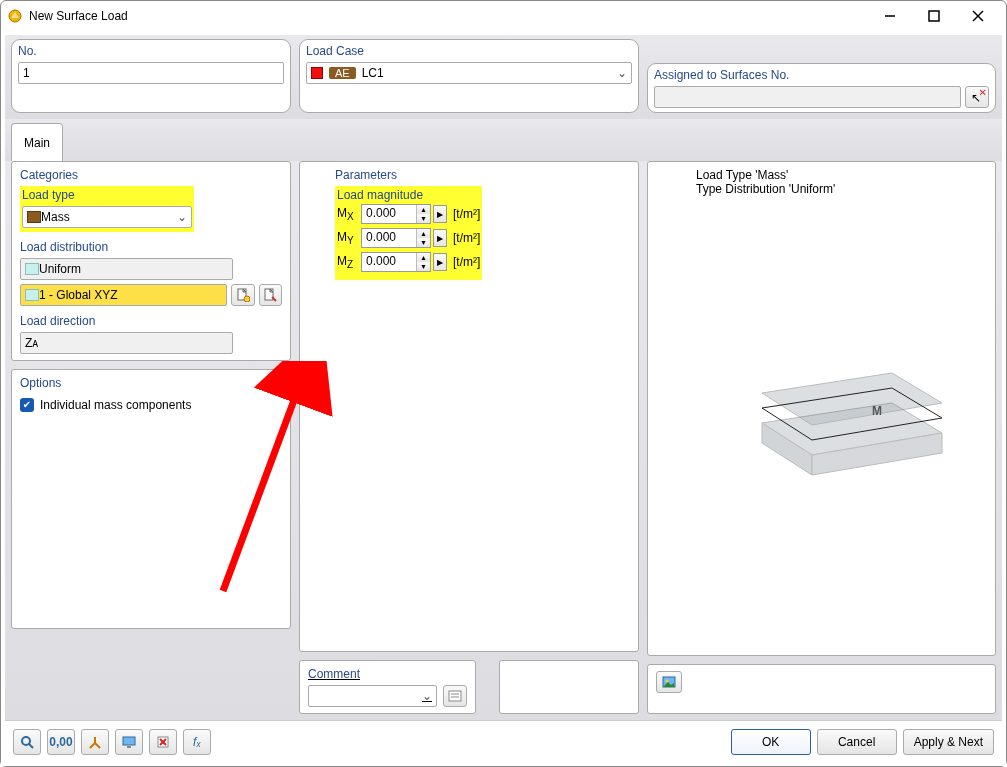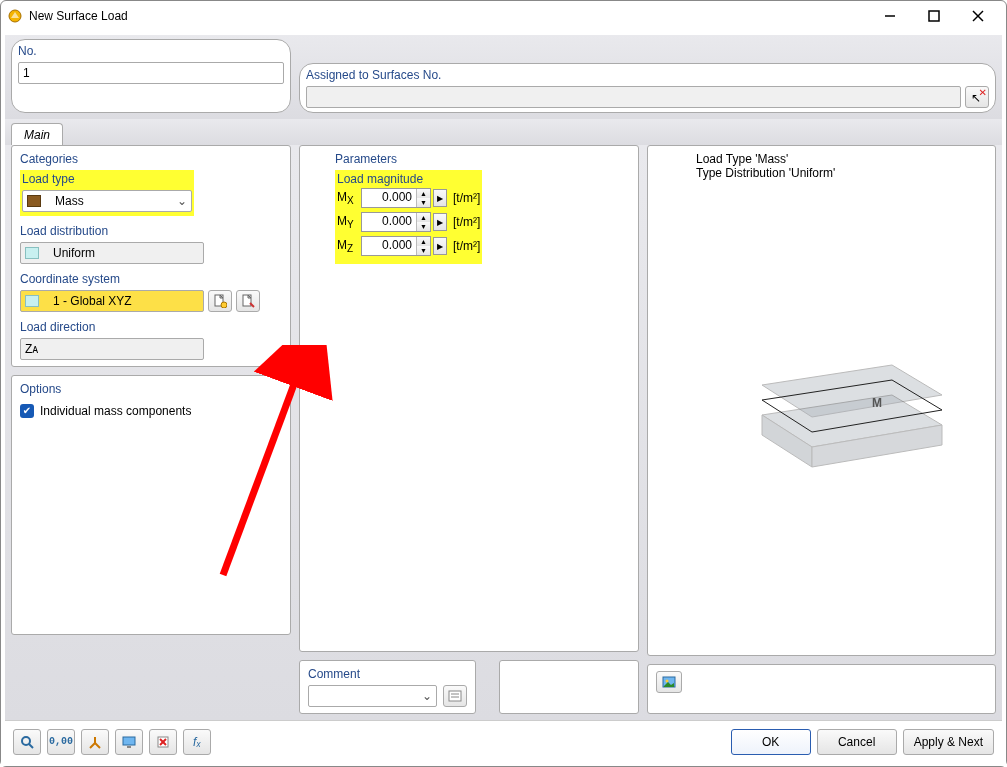--- a/index.html
+++ b/index.html
@@ -5,58 +5,58 @@
   * { box-sizing: border-box; font-family: "Segoe UI", Tahoma, sans-serif; font-size: 12px; }
   body { margin: 0; background: #fff; width: 1007px; height: 767px; overflow: hidden; }
   .window { width: 1007px; height: 767px; border: 1px solid #888; border-radius: 6px; display: flex; flex-direction: column; background:#fff;}
   .titlebar { height: 30px; display: flex; align-items: center; padding: 0 6px; }
   .titlebar .app-icon { width:16px; height:16px; margin-right:6px; display:flex; align-items:center; justify-content:center;}
   .titlebar .title { flex:1; }
   .win-btn { width:44px; height:28px; display:flex; align-items:center; justify-content:center; }
   .win-btn svg { pointer-events:none; }
   .content { flex:1; display:flex; flex-direction:column; padding:4px; background:#fff; }
   .top-row { display:flex; gap:8px; padding:4px 6px 6px 6px; background:linear-gradient(#e9e9ed,#dcdce1);}
-  .box { background:#fff; border:1px solid #aaa; border-radius:14px; padding:4px 6px; display:flex; flex-direction:column; gap:4px;}
+  .box { background:#fff; border:1px solid #aaa; border-radius:9px; padding:4px 6px; display:flex; flex-direction:column; gap:4px;}
   .box .label { color:#264a8a; font-weight:500; }
   .number-box { width:280px; }
   .loadcase-box { flex:0 0 340px; }
   .assigned-box { flex:1;margin-top:24px; }
   .textfield { width:100%; height:22px; border:1px solid #aaa; background:#fff; padding:2px 4px; border-radius:2px; }
   .textfield.gray { background:#f0f0f0; }
   .dropdown { width:100%; height:22px; border:1px solid #aaa; background:#fff; display:flex; align-items:center; padding:0 4px; gap:6px; border-radius:2px;}
   .dropdown .arrow { margin-left:auto; }
   .badge-red { width:12px; height:12px; background:#e11; border:1px solid #900;}
   .badge-brown { background:#8a5a20; color:#fff; border-radius:2px; padding:0 6px; font-size:11px;}
   .tabs-area { background:linear-gradient(#e9e9ed,#dcdce1); padding:4px 6px 0 6px; display:flex;}
-  .tab { background:#fff; border:1px solid #aaa; border-bottom:none; border-radius:4px 4px 0 0; padding:4px 12px; margin-bottom:-1px;font-style:italic;}
+  .tab { background:#fff; border:1px solid #aaa; border-bottom:none; border-radius:4px 4px 0 0; padding:12px 12px; margin-bottom:-1px;}
   .body-area { flex:1; background:linear-gradient(#e9e9ed,#dcdce1); padding:0 6px 6px 6px; display:flex; gap:8px; min-height:0;}
   .left-col { width:280px; display:flex; flex-direction:column; gap:8px; min-height:0;}
   .mid-col { width:340px; display:flex; flex-direction:column; gap:8px; min-height:0;}
   .right-col { flex:1; display:flex; flex-direction:column; gap:8px; min-height:0;}
   .panel { background:#fff; border:1px solid #aaa; border-radius:3px; padding:6px 8px; }
   .panel-title { color:#264a8a; font-weight:500; }
   .hl { background:#ffff32; }
   .sub-label { color:#264a8a; margin-top:8px; }
-  .select-box { height:22px; border:1px solid #aaa; display:flex; align-items:center; padding:0 4px; gap:14px; border-radius:2px; }
-  .select-box.small { width:184px; }
+  .select-box { height:22px; border:1px solid #aaa; display:flex; align-items:center; padding:0 4px; gap:0; border-radius:2px; }
+  .select-box.small { width:213px; }
   .select-box .swatch { width:14px; height:12px;}
   .swatch.brown { background:#8a5a20; border:1px solid #5a3a10;}
   .swatch.lightblue { background:#c8f0f0; border:1px solid #88c0c0;}
   .select-box .arrow { margin-left:auto; }
   .row { display:flex; align-items:center; gap:4px; }
   .iconbtn { width:24px; height:22px; border:1px solid #aaa; background:linear-gradient(#fafafa,#e5e5e5); border-radius:3px; display:flex; align-items:center; justify-content:center;}
   .checkbox-row { display:flex; align-items:center; gap:6px; margin-top:8px;}
   .chk { width:14px; height:14px; border-radius:3px; background:#1659b5; display:flex; align-items:center; justify-content:center; }
   .chk::after{ content:"✔"; color:#fff; font-size:10px; line-height:1;}
   .param-block { padding:2px 2px 6px 2px; }
   .param-row { display:flex; align-items:center; gap:2px; padding:2px 0;}
   .param-row .plabel { width:22px; white-space:nowrap; }
   .param-row .plabel sub { font-size:10px; }
   .spinner { display:flex; width:70px; height:20px; border:1px solid #999; background:#fff;}
-  .spinner .val { flex:1; text-align:right; padding:1px 4px; }
+  .spinner .val { flex:1; text-align:left; padding:1px 4px; }
   .spinner .btns { width:14px; display:flex; flex-direction:column; border-left:1px solid #bbb;}
   .spinner .btns div { flex:1; display:flex; align-items:center; justify-content:center; font-size:7px; background:linear-gradient(#fafafa,#e5e5e5);}
   .picker { width:14px; height:18px; border:1px solid #999; background:linear-gradient(#fafafa,#e5e5e5); display:flex; align-items:center; justify-content:center; }
   .unit { padding-left:4px; }
   .preview-panel { flex:1; display:flex; flex-direction:column;padding-left:48px; }
   .preview-svg { flex:1; display:flex; align-items:center; justify-content:center; }
   .bottom-bar { height:42px; border-top:1px solid #ccc; display:flex; align-items:center; padding:0 8px; gap:6px; }
   .toolbtn { width:28px; height:26px; border:1px solid #aaa; background:linear-gradient(#fafafa,#e5e5e5); border-radius:3px; display:flex; align-items:center; justify-content:center;}
   .spacer { flex:1; }
   .btn { height:26px; min-width:80px; border:1px solid #2a5db0; background:linear-gradient(#fff,#eef3fb); border-radius:3px; display:flex; align-items:center; justify-content:center; color:#000; padding:0 10px;}
@@ -105,20 +105,29 @@
     </div>
   </div>
 
   <div class="content">
 
     <div class="top-row">
       <div class="box number-box">
         <div class="label">No.</div>
         <input class="textfield" value="1" style="">
       </div>
+      <div class="box loadcase-box">
+        <div class="label">Load Case</div>
+        <div class="dropdown">
+          <span class="badge-red"></span>
+          <span class="badge-brown">AE</span>
+          <span>LC1</span>
+          <span class="arrow"></span>
+        </div>
+      </div>
       <div class="box assigned-box">
         <div class="label">Assigned to Surfaces No.</div>
         <div class="row">
           <input class="textfield gray" style="flex: 1 1 0%;">
           <div class="iconbtn">
             <span class="pick-icon">
                 <span class="cursor">↖</span>
               </span>
           </div>
         </div>
@@ -152,21 +161,20 @@
               <span class="arrow"></span>
             </div>
           </div>
 
           <div class="sub-label">Load distribution</div>
           <div class="select-box small" style="margin-top:4px; background:#f0f0f0;">
             <span class="swatch lightblue"></span>
             <span>Uniform</span>
           </div>
 
-          <div class="sub-label">Coordinate system</div>
           <div class="row" style="margin-top:4px;">
             <div class="select-box small" style="background:#fde047;">
               <span class="swatch lightblue"></span>
               <span>1 - Global XYZ</span>
             </div>
             <div class="iconbtn">
               <svg width="14" height="14">
                   <rect x="2" y="1" width="8" height="11" fill="#fff" stroke="#666"></rect>
                   <path d="M7 1 L10 4 L7 4 Z" fill="#ccc" stroke="#666"></path>
                   <circle cx="11" cy="11" r="3" fill="#ffcc33" stroke="#aa7700"></circle>
@@ -243,21 +251,21 @@
                   </div>
               </div>
               <div class="picker">
                   <span style="font-size:8px;">▶</span>
                 </div>
               <div class="unit">[t/m²]</div>
             </div>
           </div>
         </div>
 
-        <div style="display:flex; gap:23px;">
+        <div style="display:flex; gap:23px;text-decoration:underline;">
           <div class="panel comment" style="flex:1;">
             <div class="panel-title">Comment</div>
             <div class="comment-row">
               <div class="dropdown">
                 <span class="arrow"></span>
               </div>
               <div class="iconbtn">
                 <svg width="14" height="14">
                     <rect x="1" y="2" width="12" height="10" fill="#fff" stroke="#888"></rect>
                     <line x1="3" y1="5" x2="11" y2="5" stroke="#888"></line>
@@ -308,21 +316,21 @@
     </div>
 
     <div class="bottom-bar">
       <div class="toolbtn">
         <svg width="14" height="14">
             <circle cx="6" cy="6" r="4" fill="none" stroke="#2a6aa0" stroke-width="2"></circle>
             <line x1="9" y1="9" x2="13" y2="13" stroke="#2a6aa0" stroke-width="2"></line>
           </svg>
       </div>
       <div class="toolbtn">
-        <span style="font-size:10px; color:#2a6aa0; font-weight:bold;font-family:Liberation Mono, monospace;">0,00</span>
+        <span style="font-size:12px; color:#2a6aa0; font-weight:bold;">0,00</span>
       </div>
       <div class="toolbtn">
         <svg width="14" height="14">
             <line x1="7" y1="2" x2="7" y2="8" stroke="#cc7700" stroke-width="2"></line>
             <line x1="7" y1="8" x2="2" y2="13" stroke="#cc7700" stroke-width="2"></line>
             <line x1="7" y1="8" x2="12" y2="13" stroke="#cc7700" stroke-width="2"></line>
           </svg>
       </div>
       <div class="toolbtn">
         <svg width="14" height="14">

